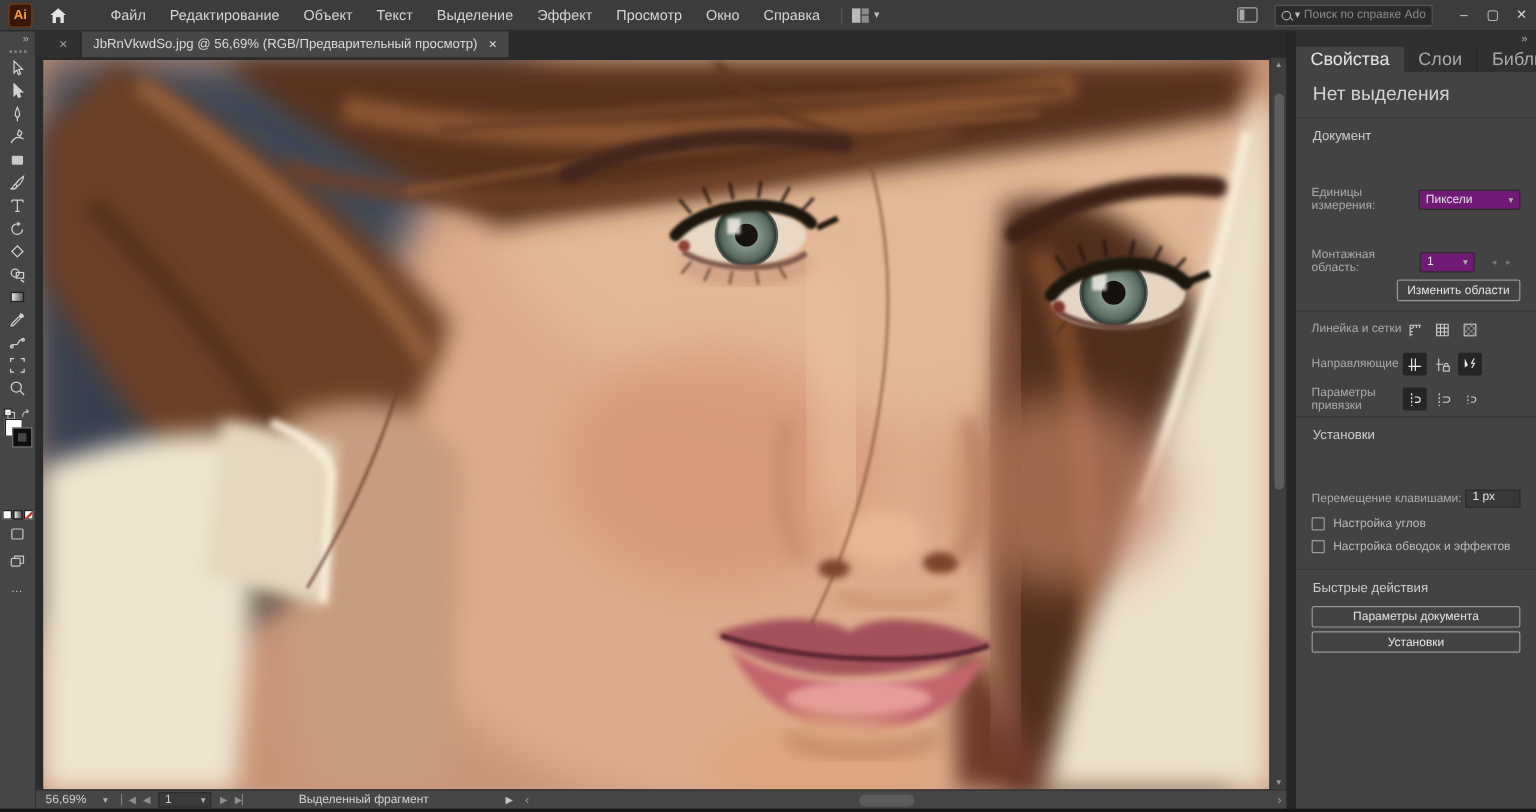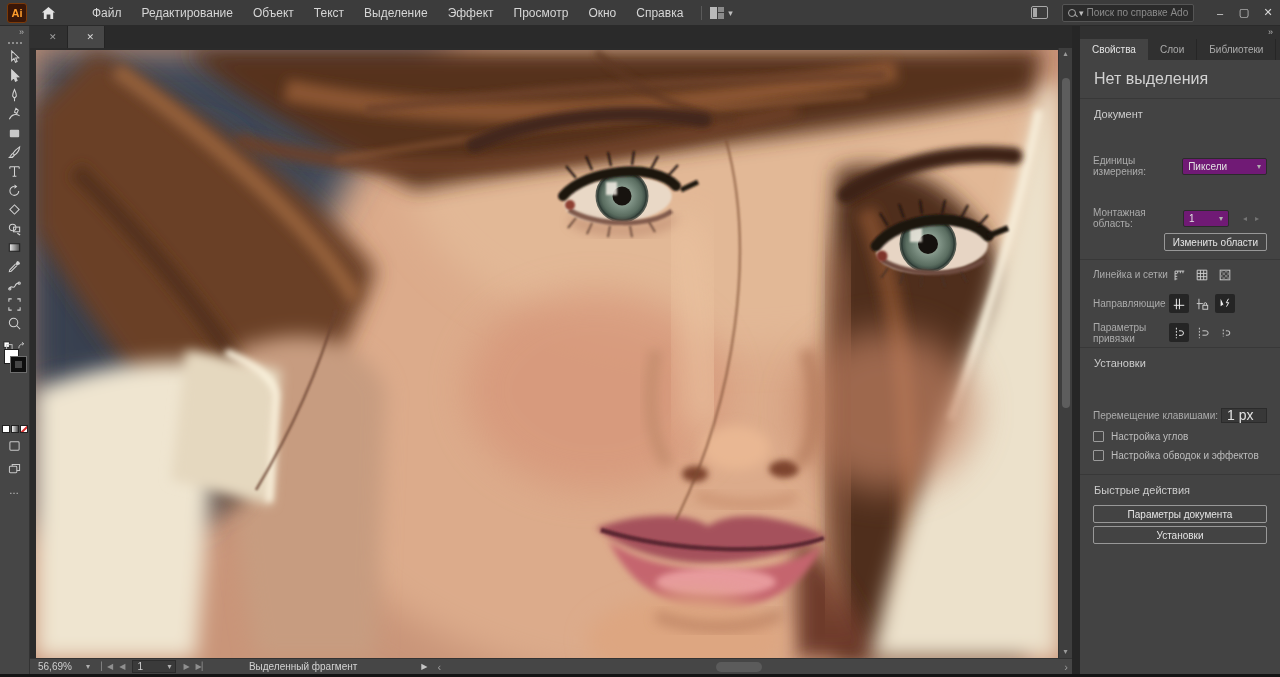--- a/index.html
+++ b/index.html
@@ -92,21 +92,21 @@
   .flyout { color:#c5c5c5; font-size:8px; margin-left:64px; }
   .hscroll { flex:1; display:flex; align-items:center; height:100%; margin-left:6px; }
   .hscroll .arrow { color:#9a9a9a; font-size:11px; padding:0 4px; }
   .hscroll .track { flex:1; height:100%; position:relative; }
   .hscroll .thumb { position:absolute; left:44%; top:3px; width:46px; height:10px; background:#5b5b5b; border-radius:5px; }
 
   
   .rightpanel { position:absolute; left:1080px; top:26px; width:200px; height:651px; background:#434343; }
   .rp-collapse { height:13px; background:#303030; color:#b5b5b5; font-size:9px; text-align:right;
                  padding-right:7px; line-height:13px; }
-  .rp-tabs { height:21px; background:#303030; display:flex; font-size:10px; }
+  .rp-tabs { height:21px; background:#303030; display:flex; font-size:15px; }
   .rp-tab { padding:0 12px; display:flex; align-items:center; color:#ababab; border-right:1px solid #262626; }
   .rp-tab.active { background:#434343; color:#e3e3e3; border-right:none; }
   .rp-body { padding:0 13px; }
   .rp-div { border-top:1px solid #383838; margin:0 -13px; }
   .rp-header { font-size:16px; color:#d2d2d2; padding:10px 1px; }
   .rp-title { font-size:11px; color:#cccccc; padding:9px 1px 6px 1px; }
   .rp-row { display:flex; align-items:center; min-height:24px;margin-top:28px; }
   .rp-label { font-size:10px; color:#ababab; }
   .dropdown { margin-left:auto; height:17px; background:#701a75; border:1px solid #2b2b2b; border-radius:2px;
               display:flex; align-items:center; justify-content:space-between; padding:0 5px;
@@ -117,21 +117,21 @@
   .rp-btn { height:18px; border:1px solid #989898; border-radius:2px; background:transparent;
             color:#e4e4e4; font-size:10px; font-family:inherit; padding:0 8px; }
   .btn-row { display:flex; justify-content:flex-end; padding:3px 0 8px 0; }
   .icon-row { display:flex; align-items:center; min-height:29px; }
   .icon-group { margin-left:auto; display:flex; gap:3px; margin-right:32px; }
   .ibtn { width:20px; height:19px; display:flex; align-items:center; justify-content:center; border-radius:2px; }
   .ibtn svg { stroke:#cdcdcd; fill:none; stroke-width:1.1; }
   .ibtn.on { background:#252525; }
   .ibtn.on svg { stroke:#f0f0f0; }
   .kb-input { margin-left:auto; width:46px; height:15px; background:#383838; border:1px solid #2b2b2b;
-              font-size:14px; color:#e2e2e2; padding:0 5px; display:flex; align-items:center; }
+              font-size:10px; color:#e2e2e2; padding:0 5px; display:flex; }
   .cb-row { display:flex; align-items:center; gap:7px; min-height:19px; }
   .cb { width:11px; height:11px; border:1px solid #9b9b9b; border-radius:1px; background:transparent; flex:none; }
   .cb-label { font-size:10px; color:#bdbdbd; }
   .qa-btn { display:block; width:100%; height:18px; margin:3px 0; border:1px solid #989898; border-radius:2px;
             background:transparent; color:#e4e4e4; font-size:10px; font-family:inherit; }
   .bottom-edge { position:absolute; left:0; top:674px; width:1280px; height:3px; background:#141414; }
 </style>
 </head>
 <body>
 
@@ -179,20 +179,21 @@
         <span class="win-btn">✕</span>
       </div>
     </div>
   </div>
 
   <div class="tabbar">
     <div class="doc-tab">
       <span class="tab-close">✕</span>
     </div>
     <div class="doc-tab active">
+      <span>JbRnVkwdSo.jpg @ 56,69% (RGB/Предварительный просмотр)</span>
       <span class="tab-close">✕</span>
     </div>
   </div>
 
   <div class="toolbar">
     <div class="tb-collapse">»</div>
     <div class="tb-grip"></div>
     <div class="tool">
       <svg width="15" height="15" viewBox="0 0 16 16">
           <path d="M5 1 L5 11.5 L7.5 9 L9 13 L10.8 12.2 L9.2 8.4 L12.5 8.2 Z"></path>

